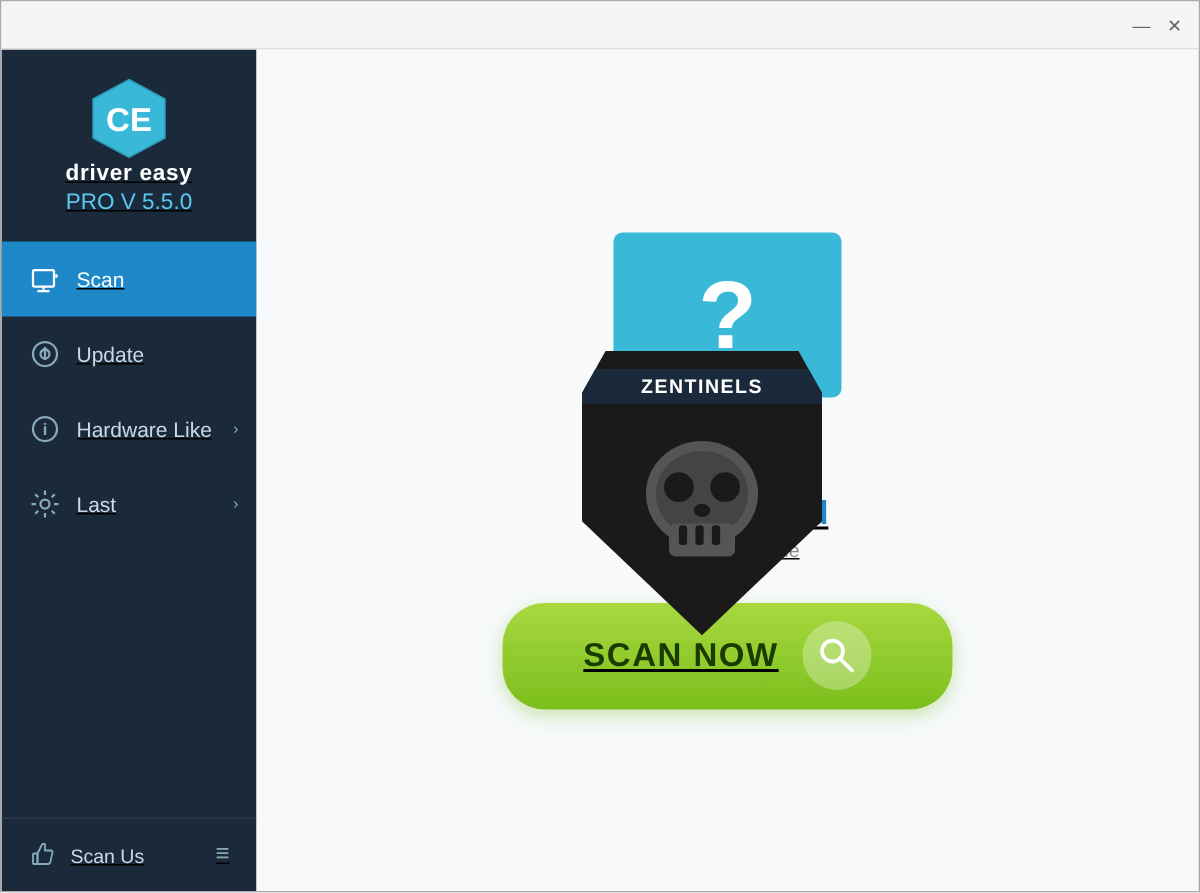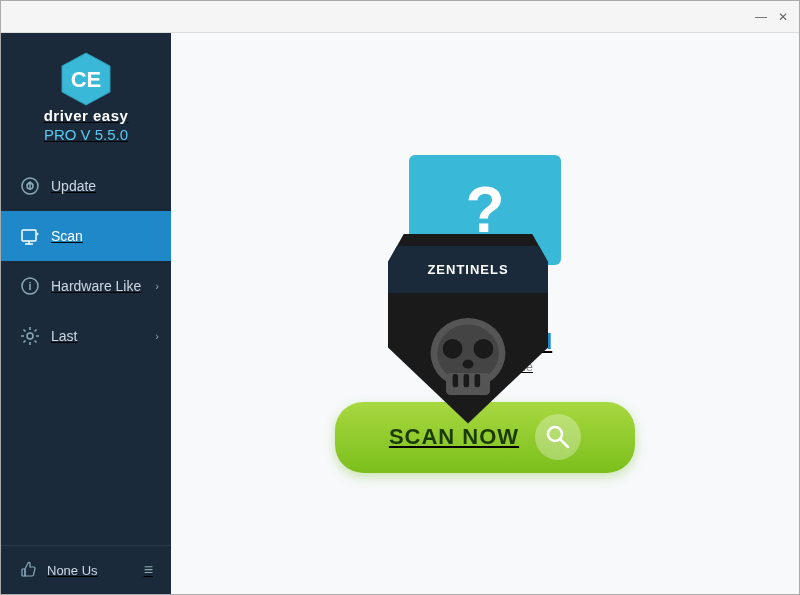--- a/index.html
+++ b/index.html
@@ -290,21 +290,21 @@
       flex-direction: column;
       align-items: center;
       justify-content: flex-start;
       padding-top: 12px;
       position: relative;
     }
 
     .badge-title-bar {
       background: #1a2a3a;
       width: 100%;
-      padding: 16px 0;
+      padding: 4px 0;
       text-align: center;
       color: white;
       font-size: 13px;
       font-weight: bold;
       letter-spacing: 1px;
       text-transform: uppercase;
       margin-bottom: 14px;
     }
 
     
@@ -331,44 +331,44 @@
         <svg class="logo-svg" width="56" height="56" viewBox="0 0 56 56">
           <polygon points="28,2 52,15 52,41 28,54 4,41 4,15" fill="#3ab8d8" stroke="#2a9ab8" stroke-width="1"></polygon>
           <text x="28" y="36" text-anchor="middle" font-size="22" font-weight="bold" fill="white" font-family="Arial">CE</text>
         </svg>
         <div class="logo-title">driver easy</div>
         <div class="logo-sub">PRO V 5.5.0</div>
       </div>
 
       <div class="sidebar-nav">
 
+        <div class="nav-item active">
+          <span class="nav-icon">
+            <svg width="20" height="20" viewBox="0 0 20 20" fill="none">
+              <rect x="2" y="4" width="14" height="11" rx="1" stroke="white" stroke-width="1.5" fill="none"></rect>
+              <line x1="9" y1="15" x2="9" y2="18" stroke="white" stroke-width="1.5"></line>
+              <line x1="5" y1="18" x2="13" y2="18" stroke="white" stroke-width="1.5"></line>
+              <path d="M17 7 L18 8 L17 9" stroke="white" stroke-width="1.2" fill="none"></path>
+            </svg>
+          </span>
+          <span>Scan</span>
+        </div>
+
         <div class="nav-item">
           <span class="nav-icon">
             <svg width="20" height="20" viewBox="0 0 20 20" fill="none">
               <circle cx="10" cy="10" r="8" stroke="#8ab" stroke-width="1.5" fill="none"></circle>
               <path d="M7 9 L10 6 L13 9" stroke="#8ab" stroke-width="1.5" fill="none"></path>
               <path d="M10 6 L10 14" stroke="#8ab" stroke-width="1.5"></path>
               <circle cx="10" cy="10" r="3" stroke="#8ab" stroke-width="1.5" fill="none"></circle>
             </svg>
           </span>
           <span>Update</span>
         </div>
 
-        <div class="nav-item active">
-          <span class="nav-icon">
-            <svg width="20" height="20" viewBox="0 0 20 20" fill="none">
-              <rect x="2" y="4" width="14" height="11" rx="1" stroke="white" stroke-width="1.5" fill="none"></rect>
-              <line x1="9" y1="15" x2="9" y2="18" stroke="white" stroke-width="1.5"></line>
-              <line x1="5" y1="18" x2="13" y2="18" stroke="white" stroke-width="1.5"></line>
-              <path d="M17 7 L18 8 L17 9" stroke="white" stroke-width="1.2" fill="none"></path>
-            </svg>
-          </span>
-          <span>Scan</span>
-        </div>
-
         <div class="nav-item">
           <span class="nav-icon">
             <svg width="20" height="20" viewBox="0 0 20 20" fill="none">
               <circle cx="10" cy="10" r="8" stroke="#8ab" stroke-width="1.5" fill="none"></circle>
               <text x="10" y="14" text-anchor="middle" font-size="11" fill="#8ab" font-family="Arial" font-weight="bold">i</text>
             </svg>
           </span>
           <span>Hardware Like</span>
           <span class="chevron">›</span>
         </div>
@@ -387,21 +387,21 @@
       </div>
 
       <div class="sidebar-bottom">
         <div class="like-us">
           <span class="nav-icon">
             <svg width="20" height="20" viewBox="0 0 20 20" fill="none">
               <path d="M6 9 L9 3 Q10 2 11 3 L11 7 L15 7 Q16 7 16 8.5 L14.5 15 Q14 16 13 16 L7 16 L6 16 L6 9 Z" stroke="#8ab" stroke-width="1.2" fill="none"></path>
               <rect x="3" y="9" width="3" height="7" rx="0.5" stroke="#8ab" stroke-width="1.2" fill="none"></rect>
             </svg>
           </span>
-          <span>None Us</span>
+          <span>Scan Us</span>
         </div>
         <span class="hamburger-icon">≡</span>
       </div>
 
     </div>
 
     <div class="main-content">
 
       <div class="scan-illustration">
 

